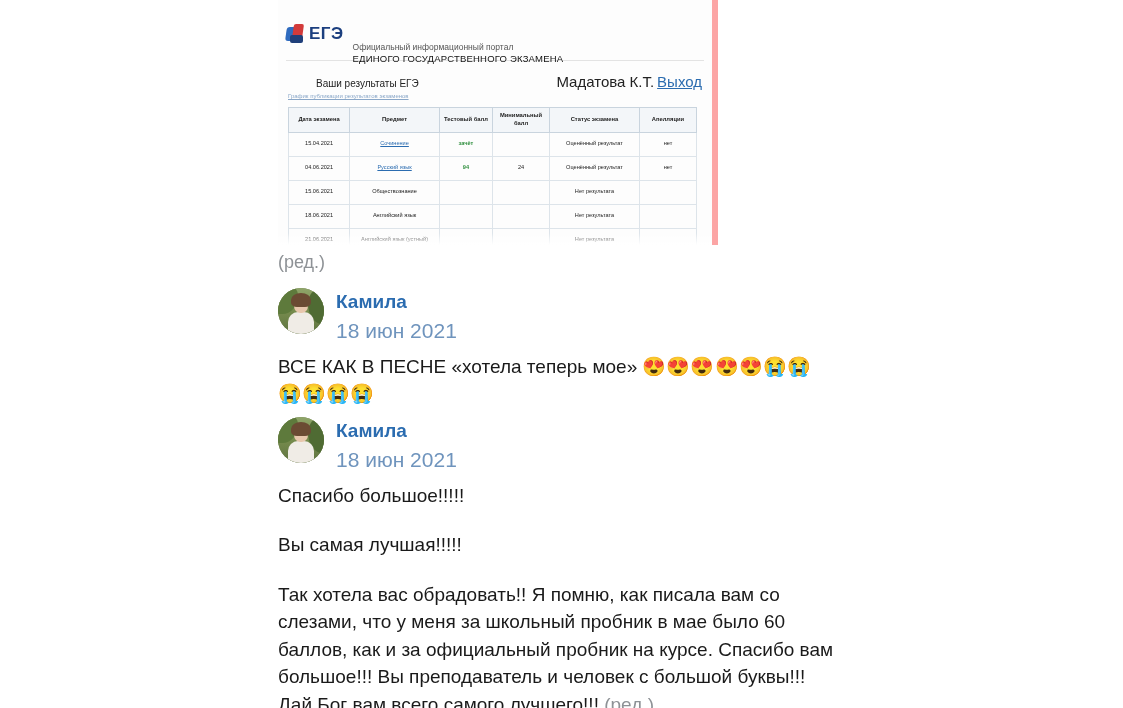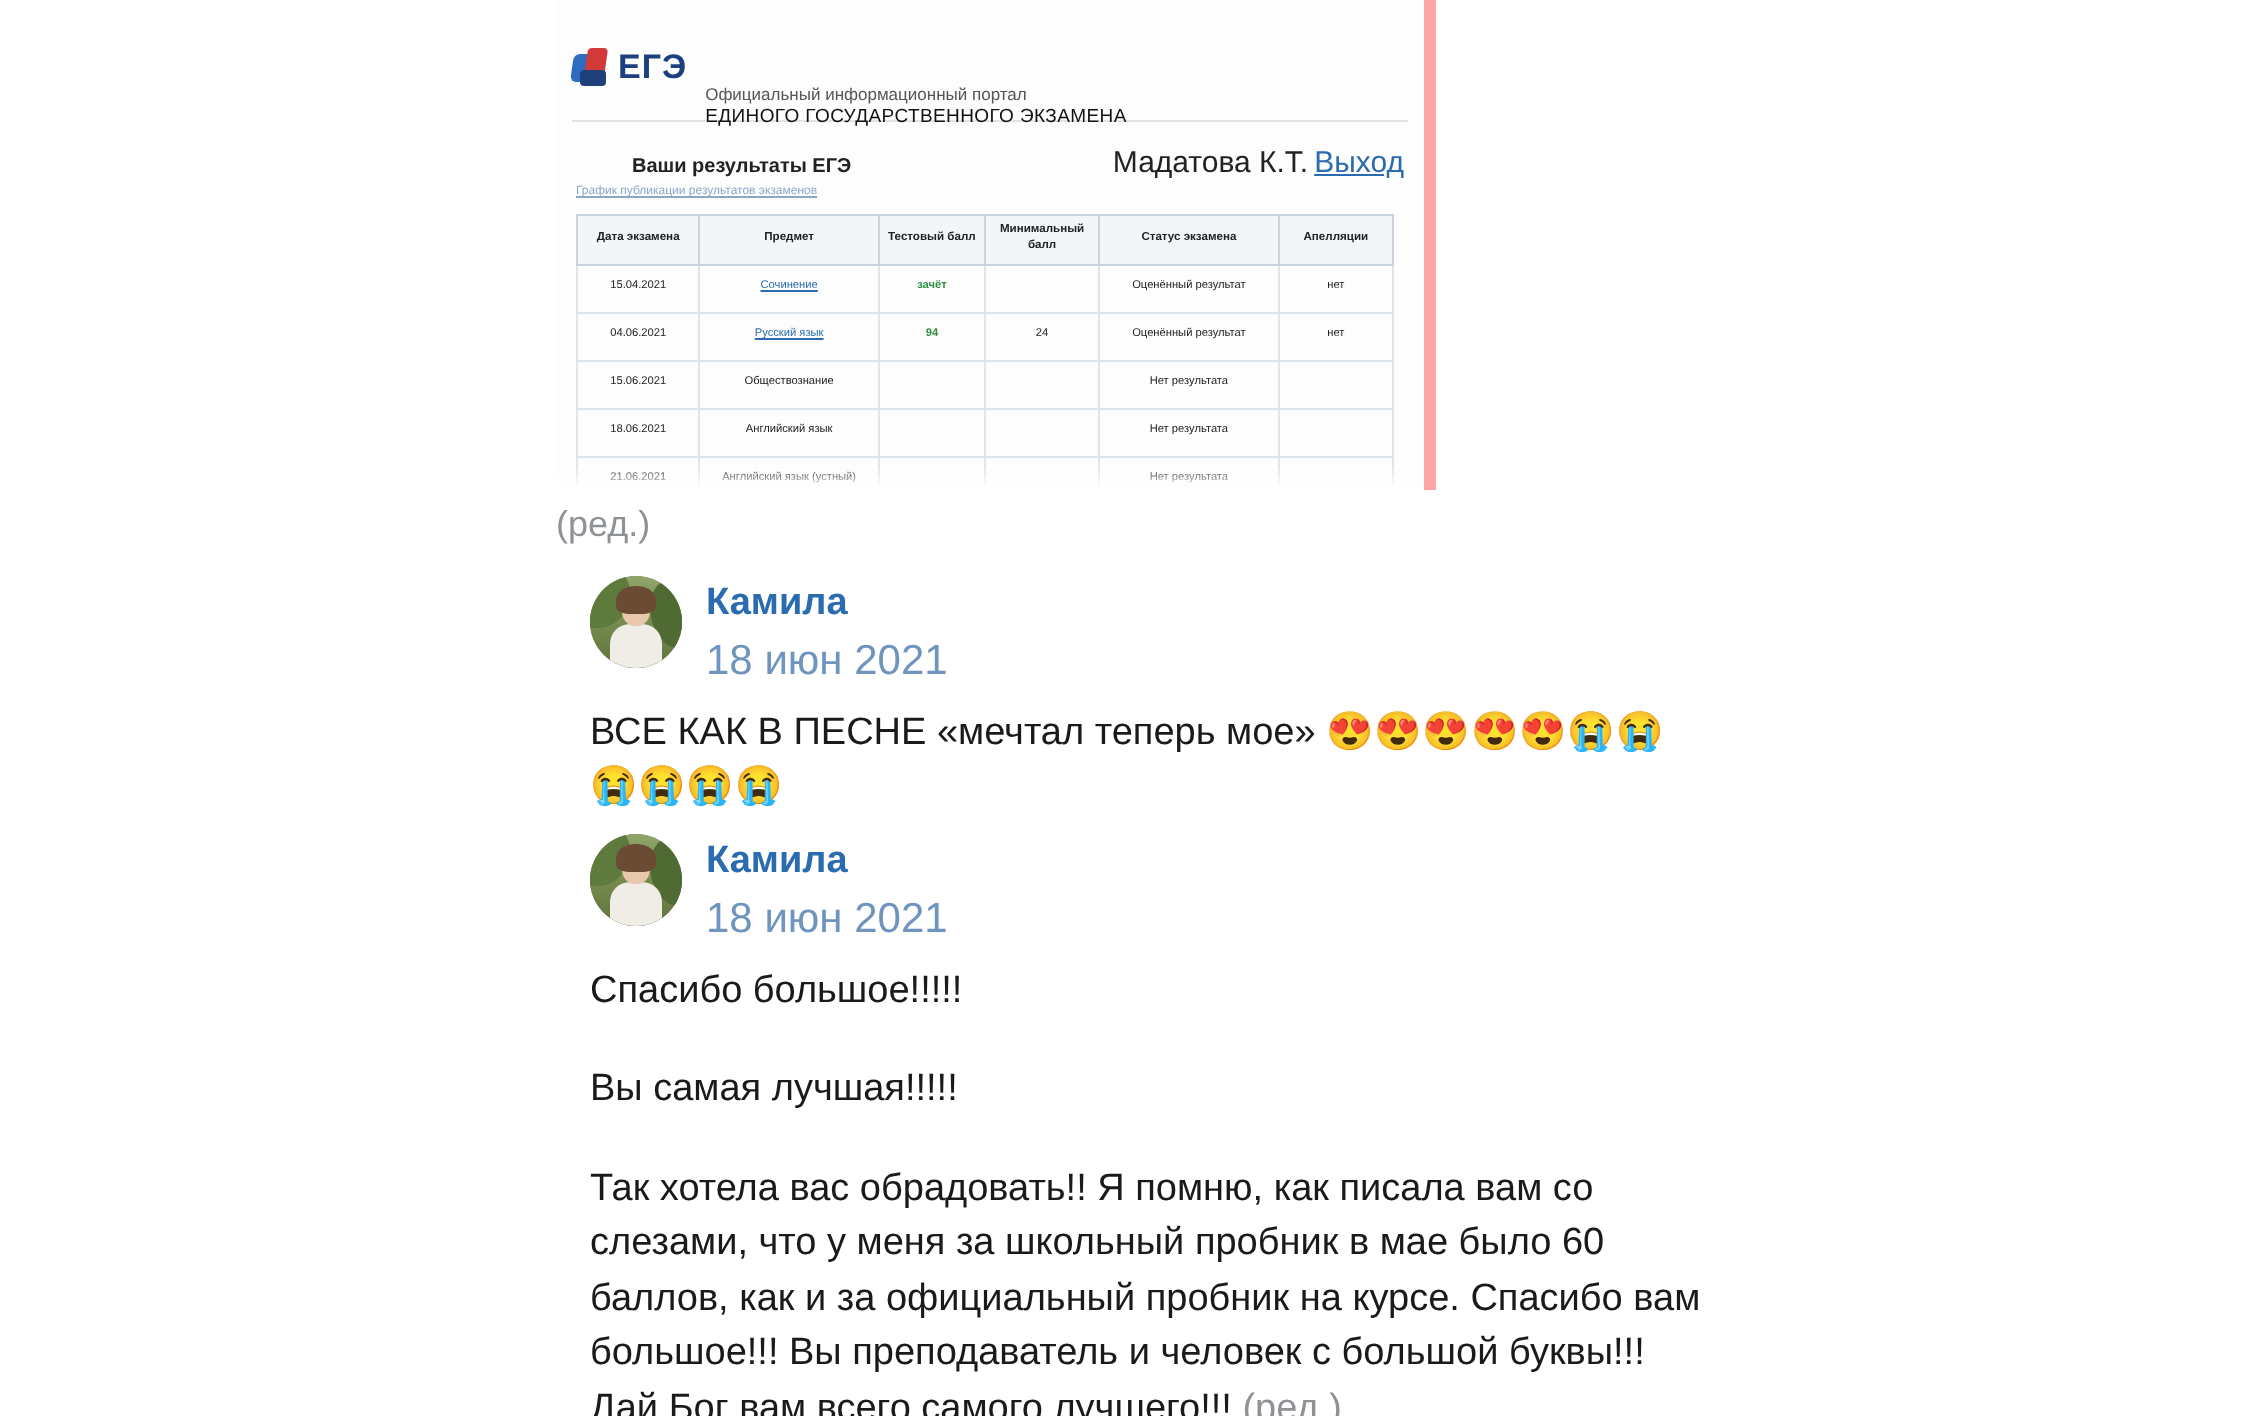--- a/index.html
+++ b/index.html
@@ -105,21 +105,21 @@
     margin: 8px 8px 0 8px;
   }
   .att-row-results {
     display: flex;
     justify-content: space-between;
     align-items: baseline;
     padding: 12px 10px 0 10px;
   }
   .att-results-title {
     font-size: 10px;
-    font-weight: bold;
+    font-weight: normal;
     color: #222;
     padding-left: 28px;
   }
   .att-user {
     font-size: 15px;
     color: #222;
   }
   .att-user .logout {
     color: #2b6cb0;
     text-decoration: underline;
@@ -177,21 +177,20 @@
     left: 278px;
     top: 252px;
     font-size: 18px;
     color: #8e9296;
   }
 
   .message {
     position: absolute;
     left: 278px;
     width: 700px;
-    margin-left: 17px;
   }
   .msg-1 { top: 288px; }
   .msg-2 { top: 417px; }
 
   .msg-head {
     display: flex;
     align-items: flex-start;
     gap: 12px;
   }
   .avatar {
@@ -383,21 +382,21 @@
           <span class="face"></span>
           <span class="hair"></span>
       </div>
       <div class="msg-meta">
         <div class="author">Камила</div>
         <div class="date">18 июн 2021</div>
       </div>
     </div>
     <div class="msg-body">
       <div>
-        <span>ВСЕ КАК В ПЕСНЕ «мечтал теперь мое»</span>
+        <span>ВСЕ КАК В ПЕСНЕ «хотела теперь мое»</span>
         <span class="emoji-run">😍😍😍😍😍😭😭</span>
       </div>
       <div class="emoji-run">😭😭😭😭</div>
     </div>
   </div>
 
   <div class="message msg-2">
     <div class="msg-head">
       <div class="avatar">
         <span class="sky"></span>

